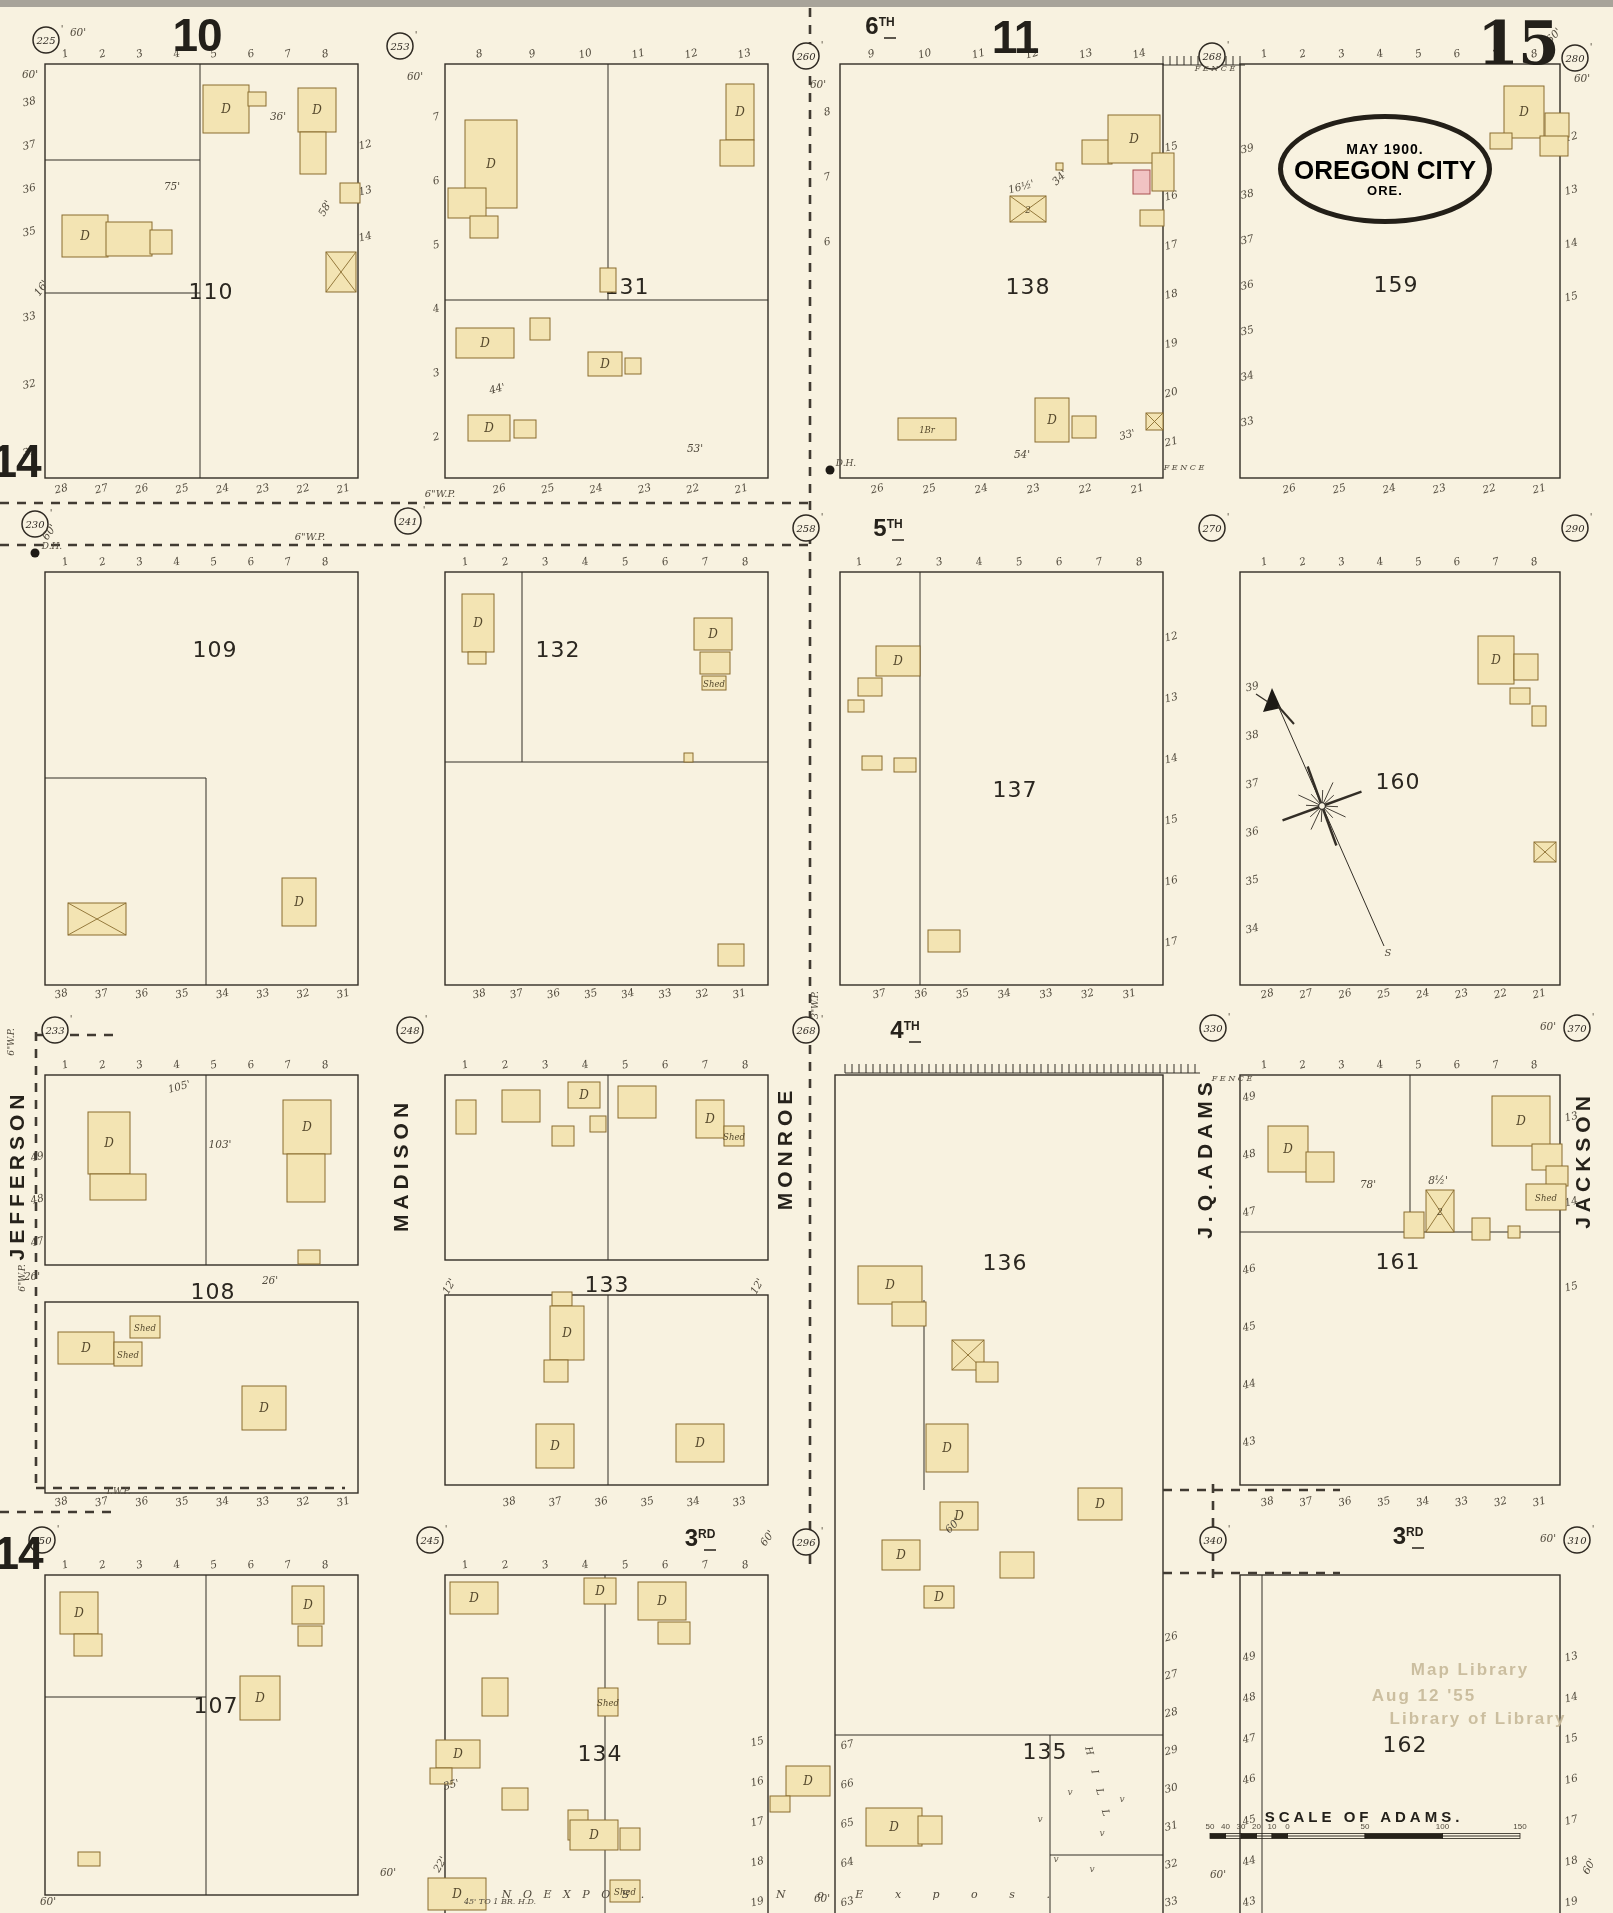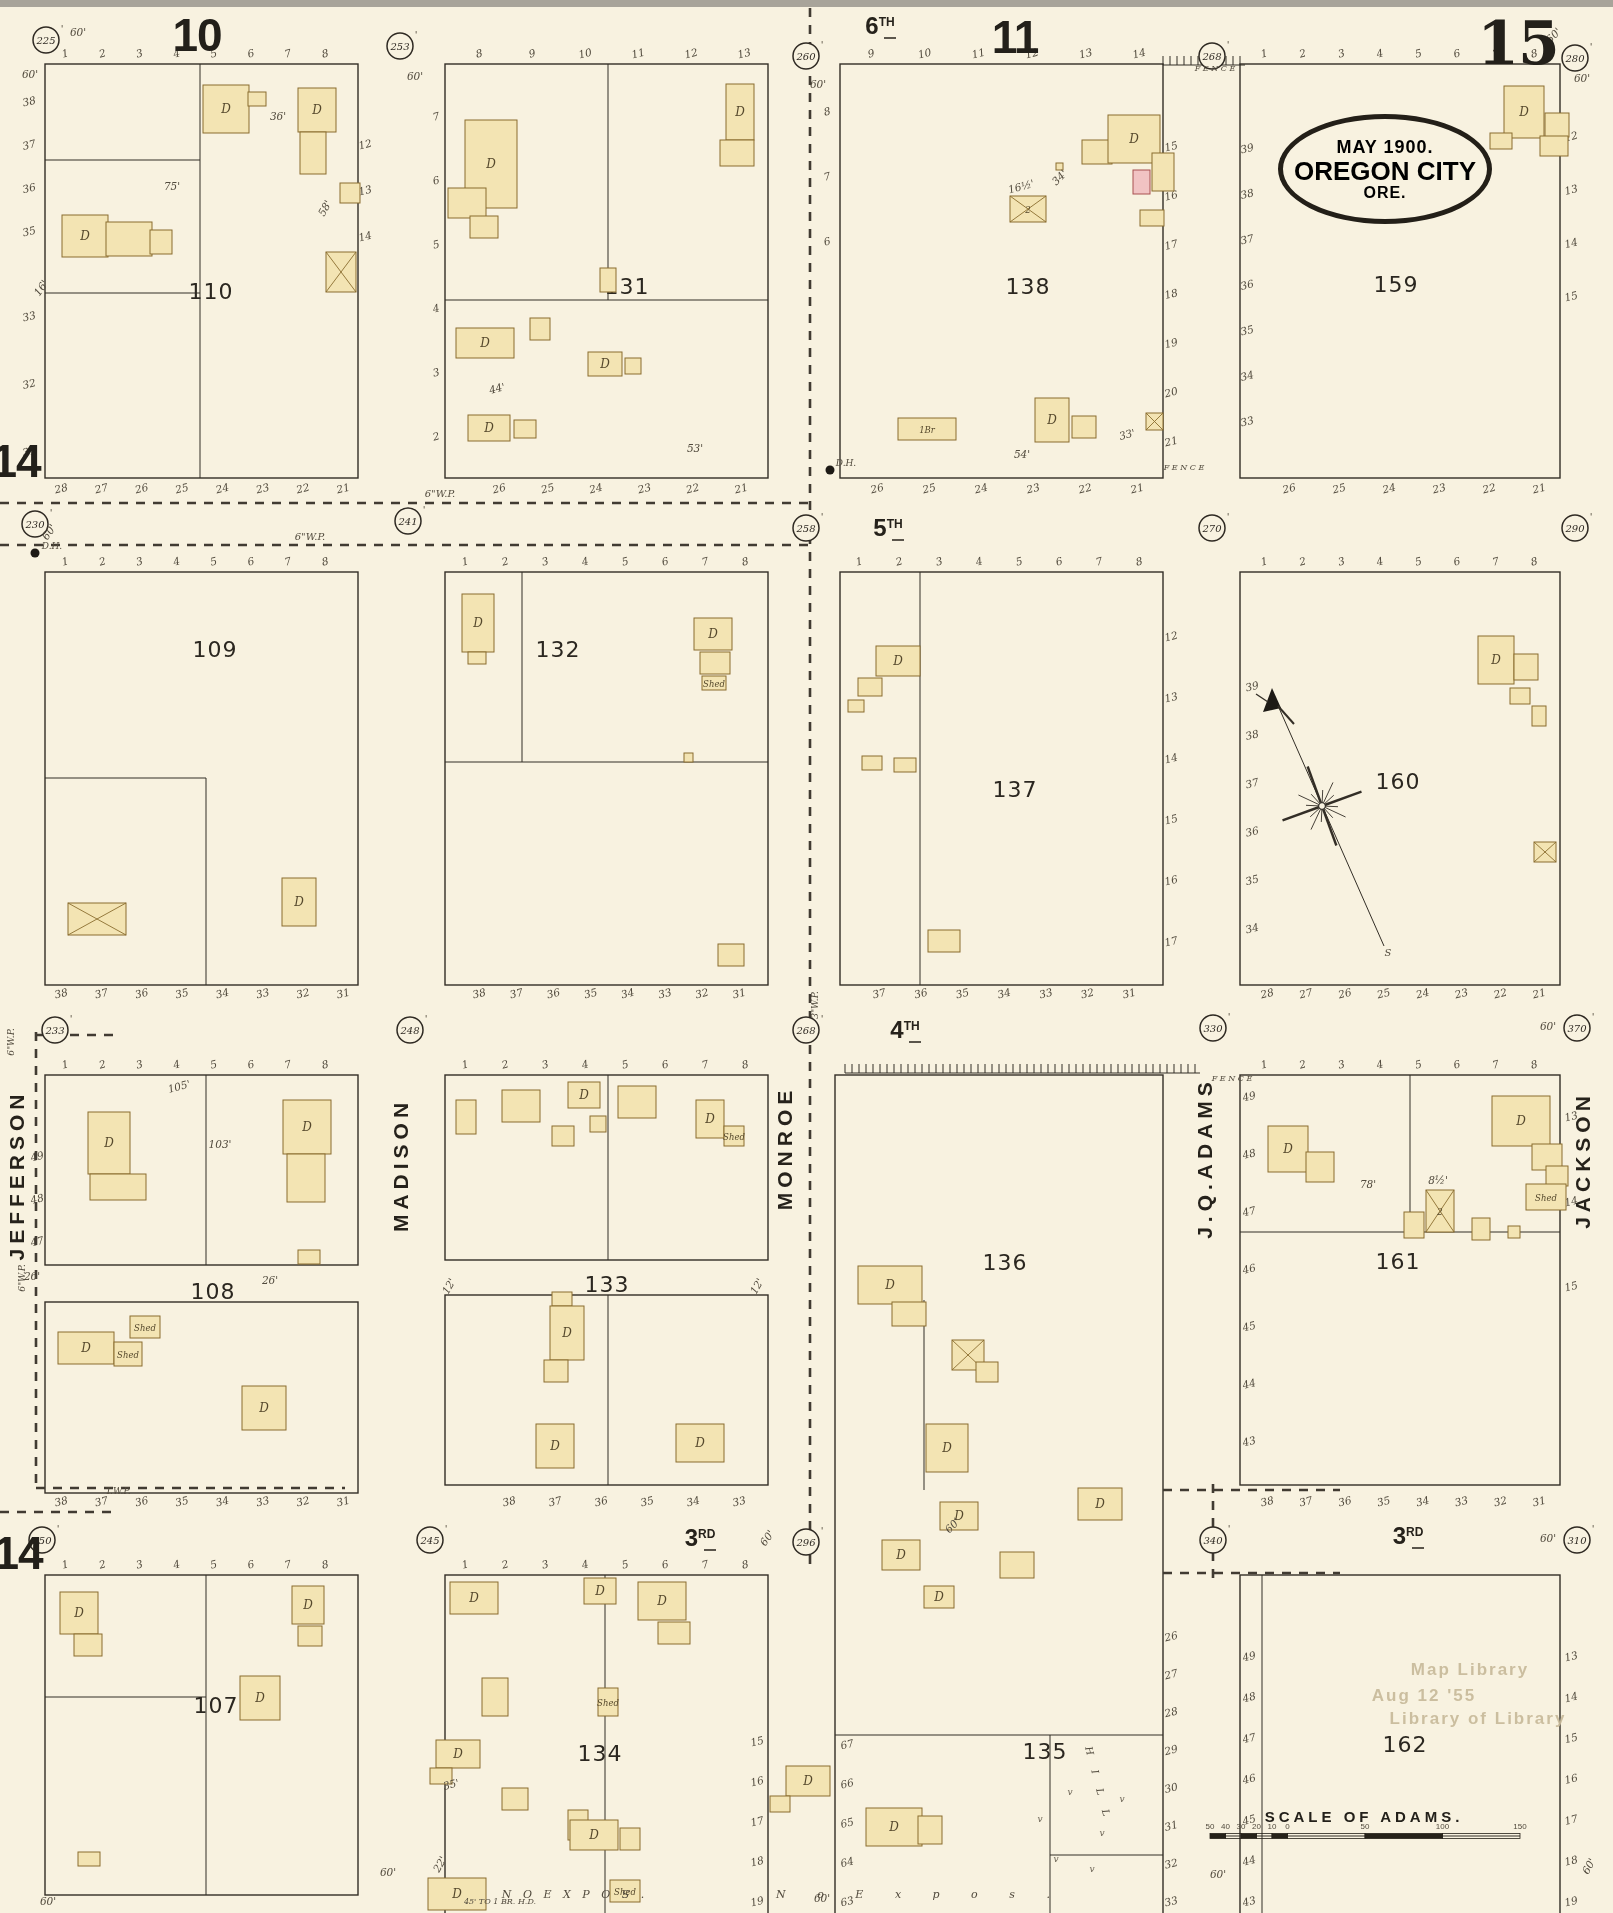--- a/index.html
+++ b/index.html
@@ -6,23 +6,23 @@
   #page{position:relative;width:1613px;height:1913px;background:#f8f2e0;overflow:hidden;
         font-family:"Liberation Sans",sans-serif;}
   #edge-top{position:absolute;left:0;top:0;width:1613px;height:7px;background:#a8a49a;}
   #map-svg{position:absolute;left:0;top:0;}
   .ov{position:absolute;transform:translate(-50%,0);color:#23201a;white-space:nowrap;}
   .bignum{font-weight:bold;font-family:"Liberation Sans",sans-serif;letter-spacing:-1px;}
   #sheet-num{font-family:"DejaVu Serif",serif;font-weight:bold;}
   #title-oval{position:absolute;left:1278px;top:114px;width:204px;height:100px;
       border:5px solid #231f18;border-radius:50%;display:flex;flex-direction:column;
       justify-content:center;align-items:center;background:transparent;}
-  #title-oval .t1{font-size:18px;font-weight:bold;letter-spacing:1px;}
+  #title-oval .t1{font-size:14px;font-weight:bold;letter-spacing:1px;}
   #title-oval .t2{font-size:26px;font-weight:bold;letter-spacing:0px;line-height:1;text-align:right;}
-  #title-oval .t3{font-size:16px;font-weight:bold;letter-spacing:1px;}
+  #title-oval .t3{font-size:13px;font-weight:bold;letter-spacing:1px;}
   #scale-label{font-size:15px;letter-spacing:4px;font-weight:bold;font-family:"Liberation Sans",sans-serif;}
   .stamp{color:#c7b999;font-size:17px;letter-spacing:2px;opacity:.9;font-weight:bold;}
 </style>
 </head>
 <body>
 
 <div id="page">
   <div id="edge-top"></div>
   <svg id="map-svg" width="1613" height="1913" viewBox="0 0 1613 1913">
       <rect x="45" y="64" width="313" height="414" fill="none" stroke="#332e26" stroke-width="1.4"></rect>

